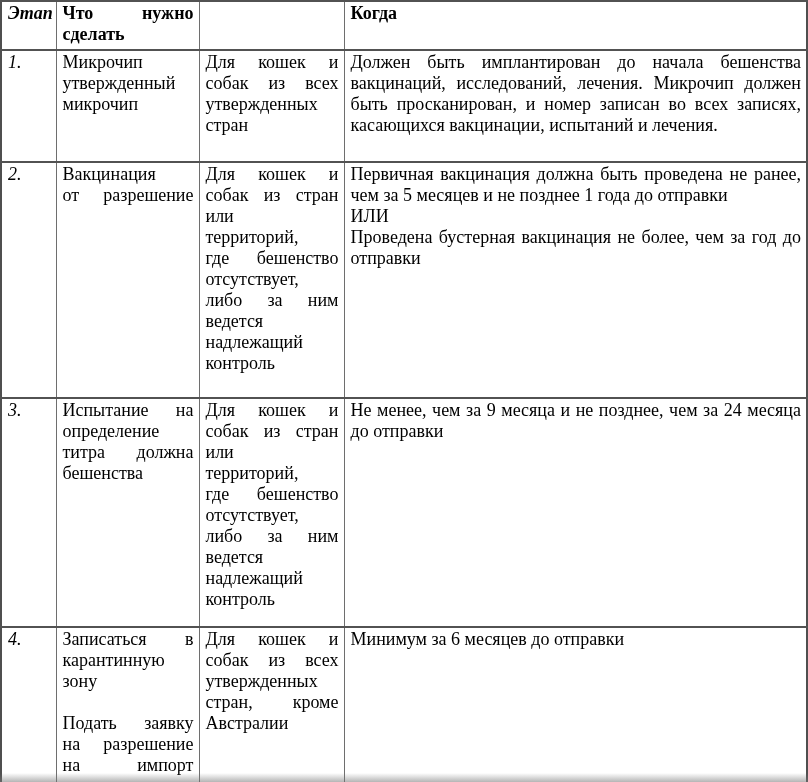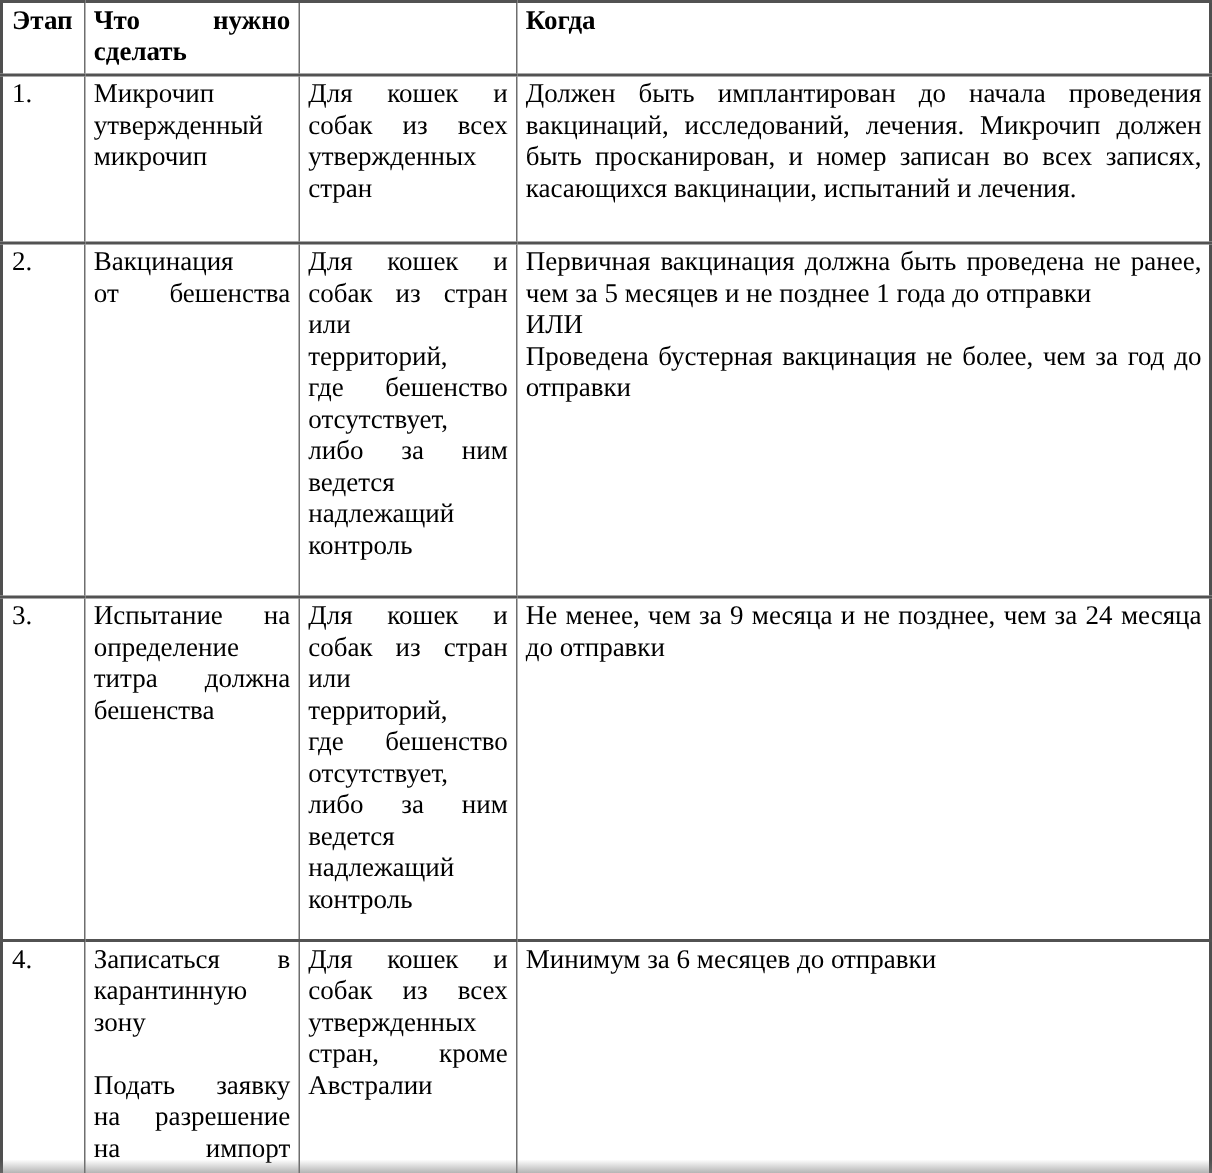--- a/index.html
+++ b/index.html
@@ -45,20 +45,21 @@
     text-align: justify;
   }
   
   td.narrow, th.narrow {
     text-align: justify;
     text-align-last: justify;
   }
   td.stepcol, th.stepcol {
     text-align: left;
     text-align-last: auto;
+    font-style: italic;
   }
   th.widecol, td.widecol {
     text-align-last: auto;
   }
   tr.hdr    { height: 41px; }
   tr.row-1  { height: 112px; }
   tr.row-2  { height: 236px; }
   tr.row-3  { height: 229px; }
   tr.row-4  { height: 200px; }
   .bottom-fade {
@@ -92,26 +93,26 @@
   <tbody>
     <tr class="row-1">
       <td class="stepcol">1.</td>
       <td class="narrow">Микрочип
 утвержденный
 микрочип</td>
       <td class="narrow">Для кошек и
 собак из всех
 утвержденных
 стран</td>
-      <td class="widecol">Должен быть имплантирован до начала проведения вакцинаций, исследований, лечения. Микрочип должен быть просканирован, и номер записан во всех записях, касающихся вакцинации, испытаний и лечения.</td>
+      <td class="widecol">Должен быть имплантирован до начала бешенства вакцинаций, исследований, лечения. Микрочип должен быть просканирован, и номер записан во всех записях, касающихся вакцинации, испытаний и лечения.</td>
     </tr>
     <tr class="row-2">
       <td class="stepcol">2.</td>
       <td class="narrow">Вакцинация
-от бешенства</td>
+от разрешение</td>
       <td class="narrow">Для кошек и
 собак из стран
 или
 территорий,
 где бешенство
 отсутствует,
 либо за ним
 ведется
 надлежащий
 контроль</td>

